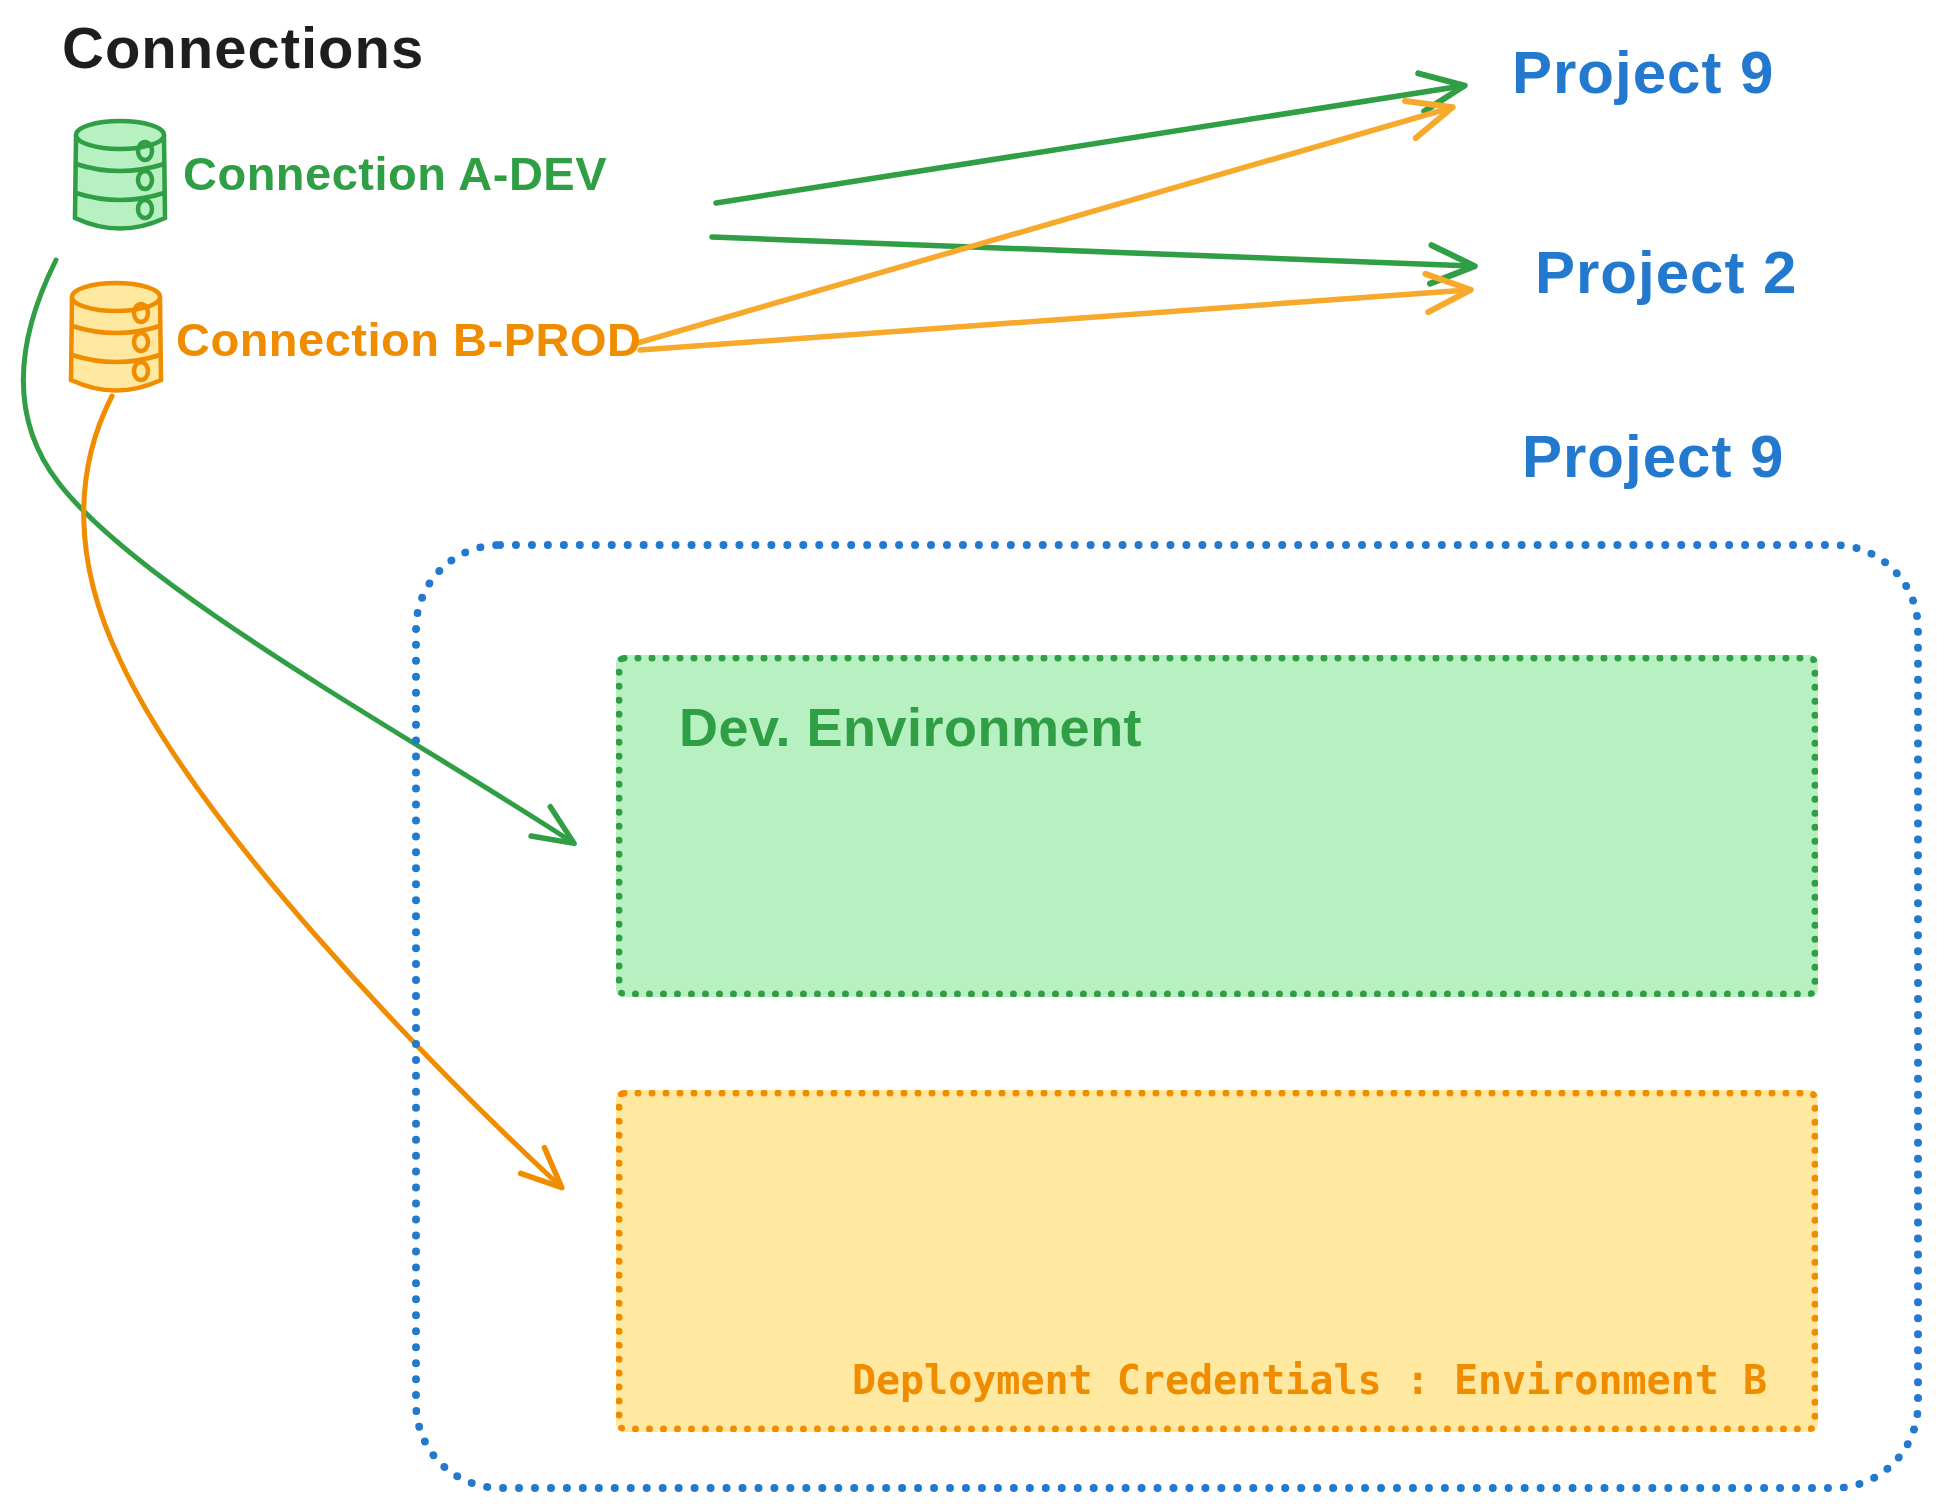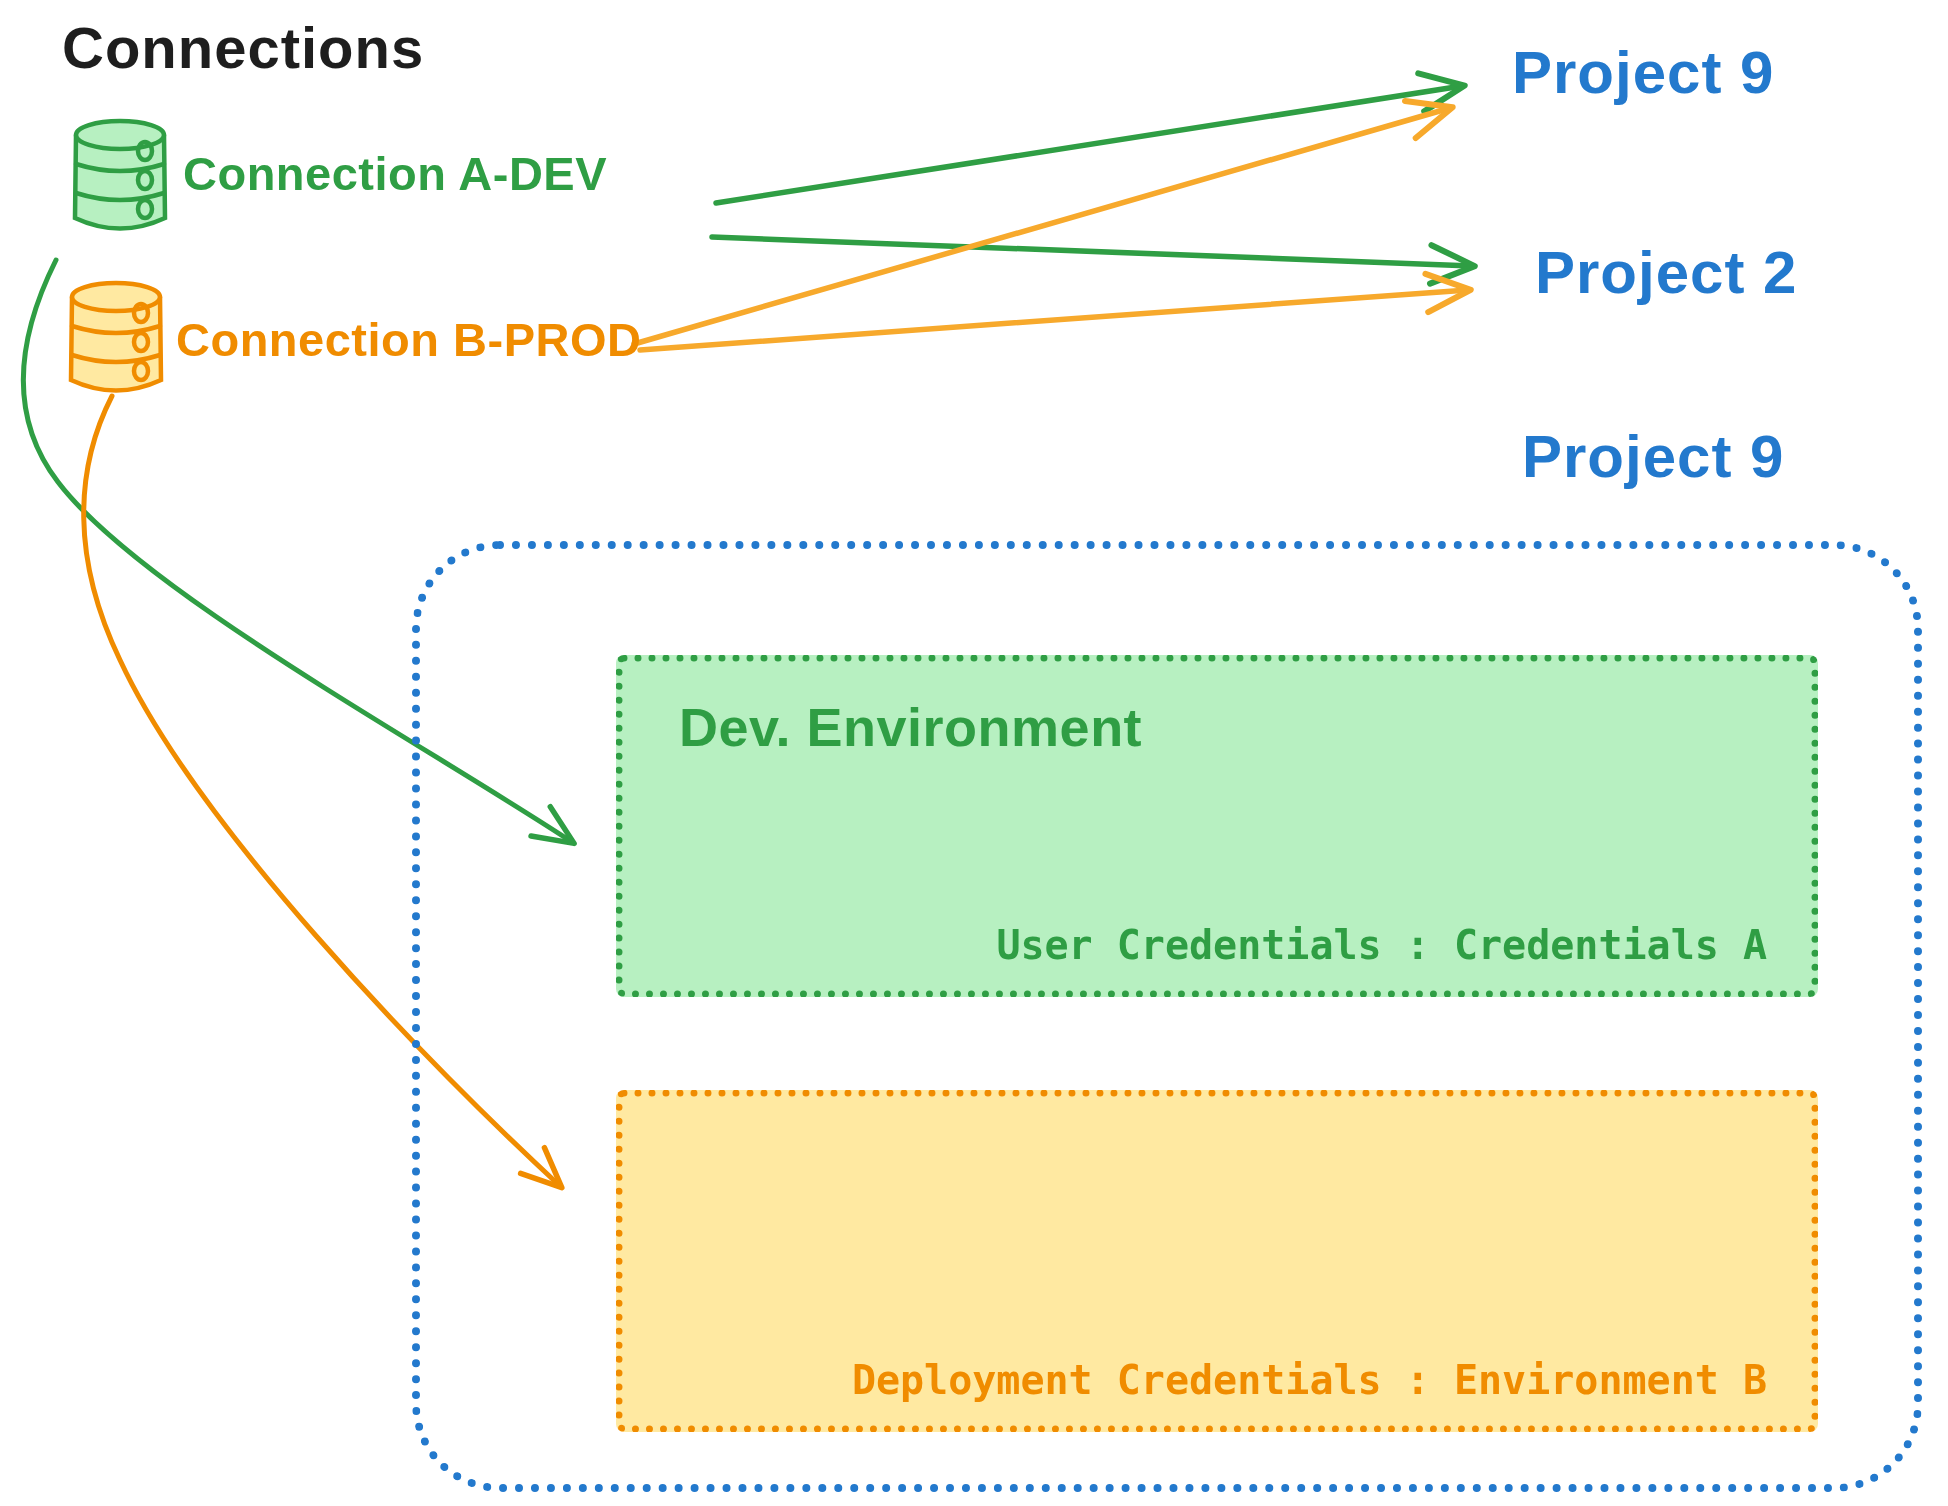--- a/index.html
+++ b/index.html
@@ -179,21 +179,20 @@
   <div class="conn-label orange">Connection B-PROD</div>
 
   <div class="project p3">Project 9</div>
   <div class="project p2">Project 2</div>
   <div class="project p1">Project 9</div>
 
   <div class="p1box">
 
     <div class="envbox dev">
       <div class="envtitle">Dev. Environment</div>
-      <div class="creds">User Credentials : Credentials A</div>
     </div>
 
     <div class="envbox prod">
       <div class="creds">Deployment Credentials : Environment B</div>
     </div>
 
   </div>
 </div>
 
 </body></html>

